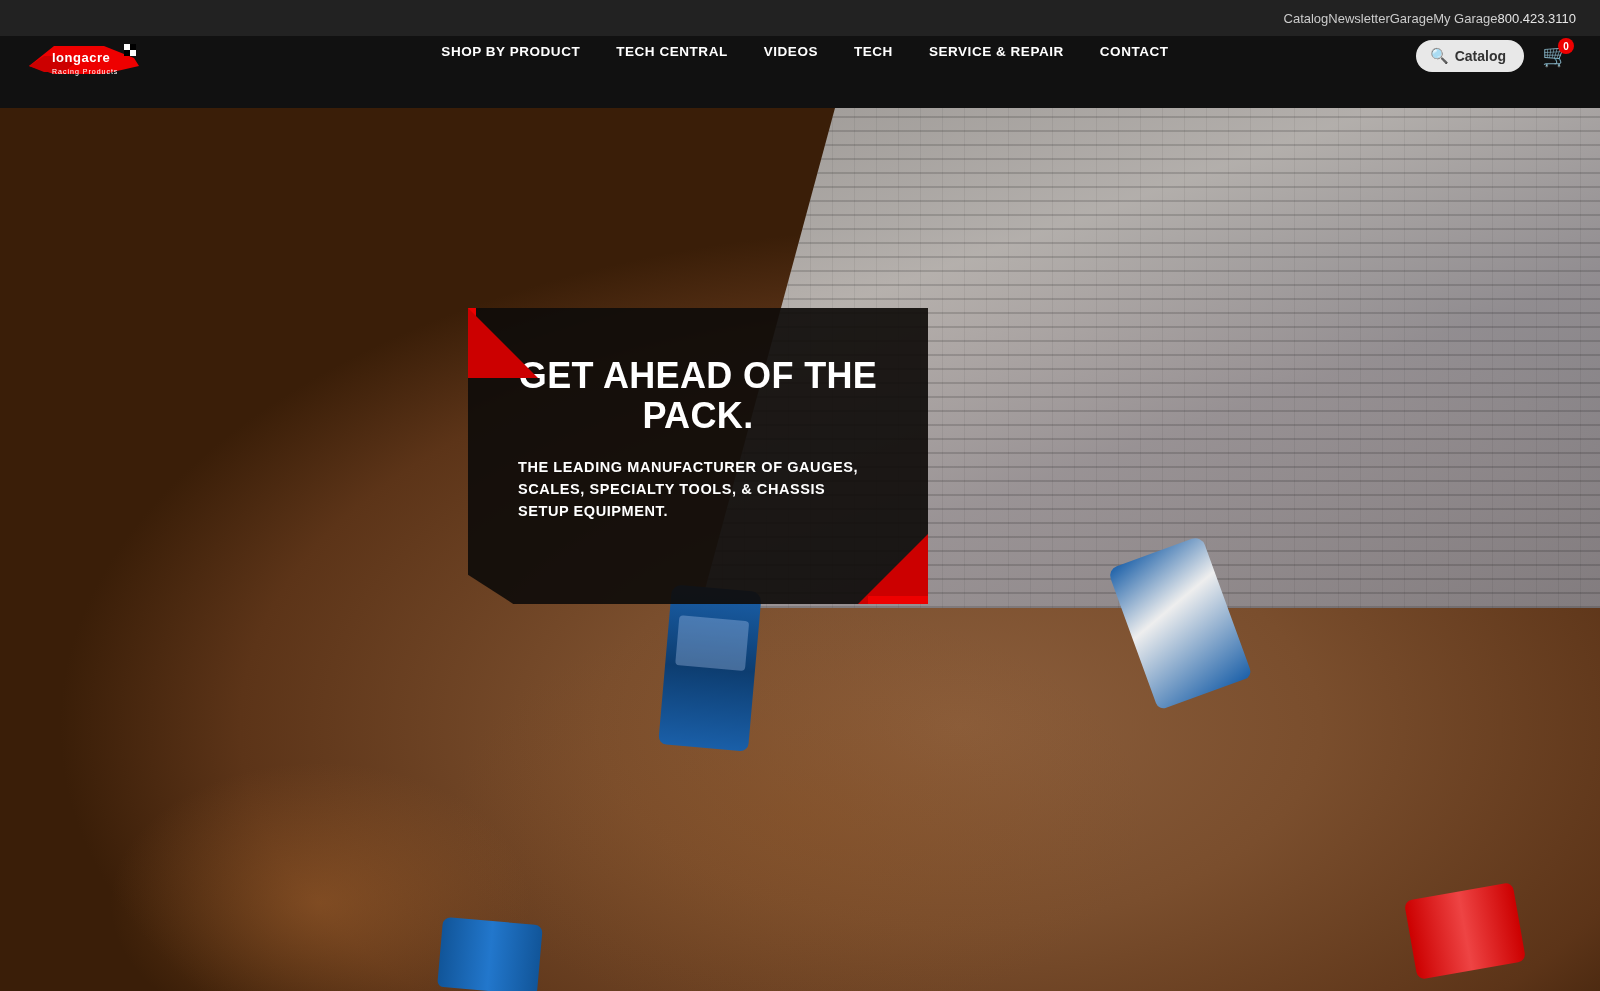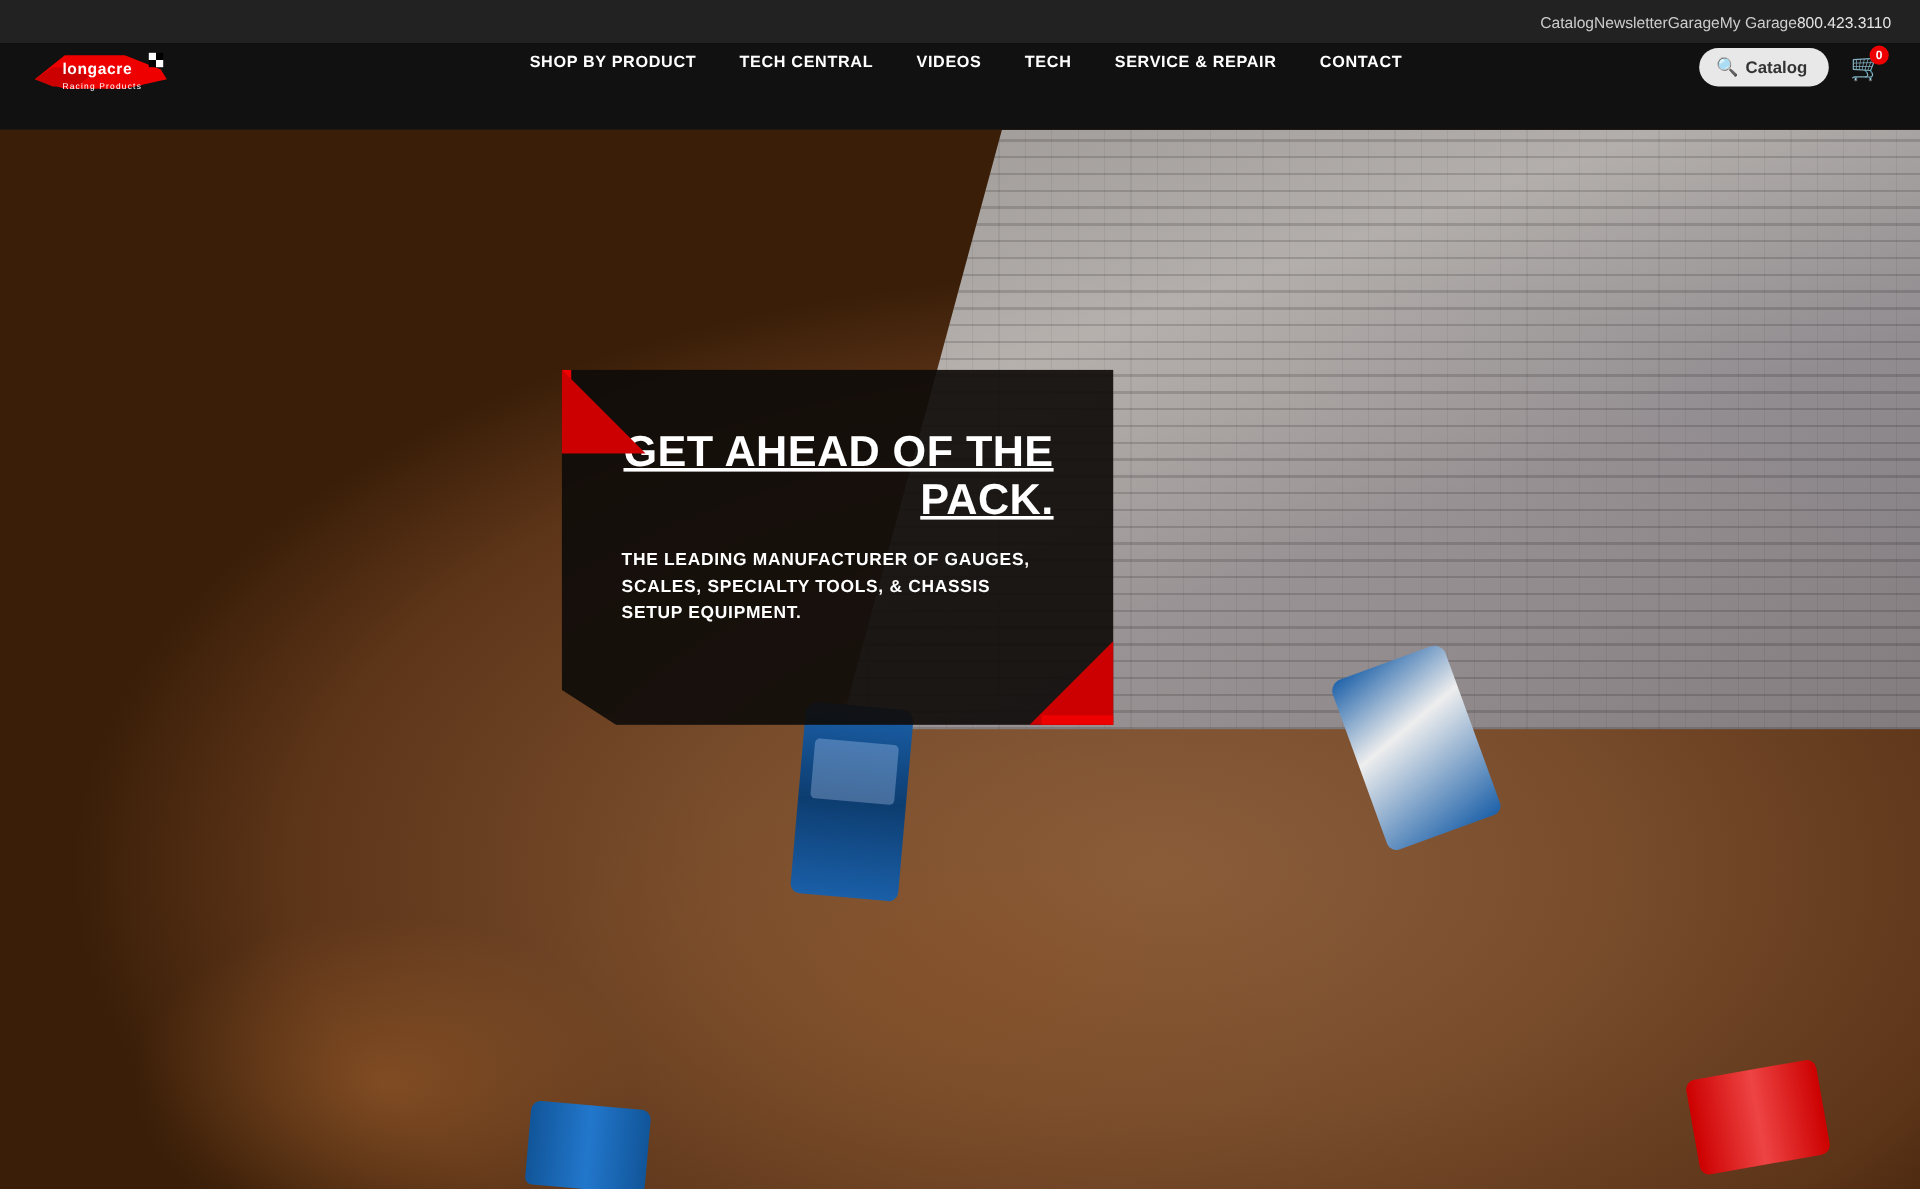--- a/index.html
+++ b/index.html
@@ -382,20 +382,20 @@
 
   <div class="car car-blue"></div>
   <div class="car car-blue-right"></div>
   <div class="car car-red-bottom"></div>
   <div class="car car-blue-bottom"></div>
 
   <div class="hero-card">
     <div class="red-accent-tl"></div>
     <div class="hero-card-corner-br"></div>
 
-    <h1 class="hero-headline" style="text-align:right;text-decoration:underline;">GET AHEAD OF THE PACK.</h1>
+    <h1 class="hero-headline" style="text-align:center;">GET AHEAD OF THE PACK.</h1>
     <p class="hero-subtext">
       <span>THE LEADING MANUFACTURER OF
 GAUGES, SCALES, SPECIALTY TOOLS, &amp;
 CHASSIS SETUP EQUIPMENT.</span>
     </p>
   </div>
 </div>
 
 </body></html>

